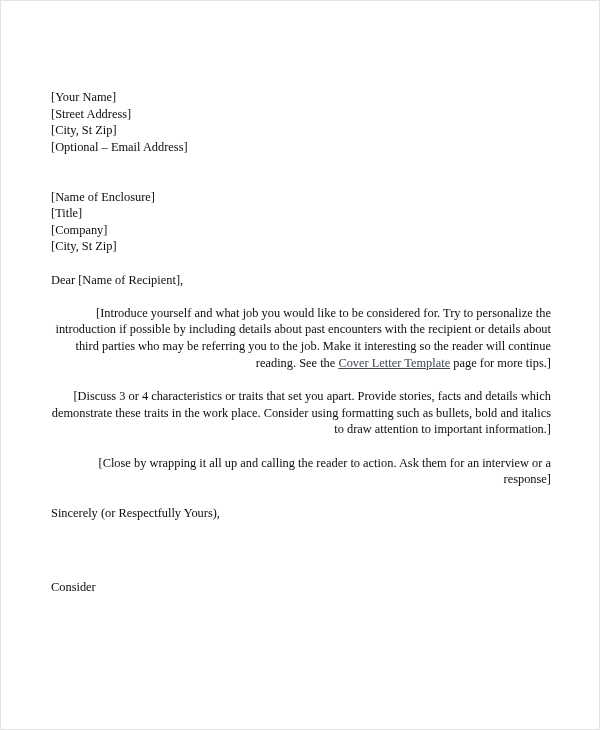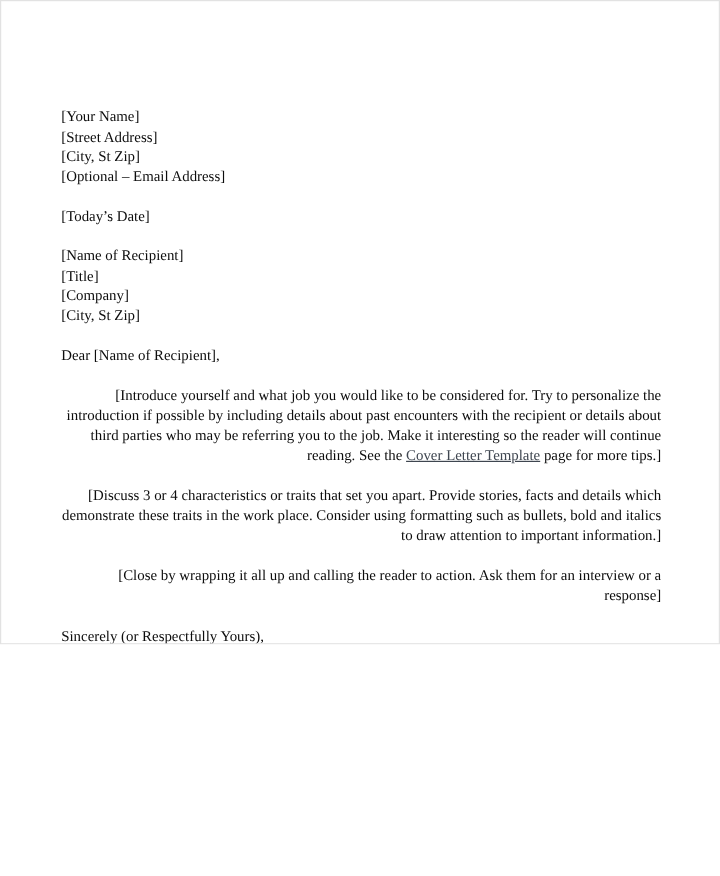--- a/index.html
+++ b/index.html
@@ -6,21 +6,21 @@
     margin: 0;
     padding: 0;
     background: #ffffff;
   }
   body {
     font-family: "Liberation Serif", "DejaVu Serif", serif;
   }
   .page {
     position: relative;
     width: 600px;
-    height: 537px;
+    height: 730px;
     box-sizing: border-box;
     background: #ffffff;
     border: 1px solid #e2e2e2;
     overflow: hidden;
   }
   .doc-body {
     position: absolute;
     left: 50px;
     top: 88px;
     width: 500px;
@@ -57,26 +57,25 @@
 
     <div class="block">
       <div class="block-line">[Your Name]</div>
       <div class="block-line">[Street Address]</div>
       <div class="block-line">[City, St Zip]</div>
       <div class="block-line">[Optional – Email Address]</div>
     </div>
 
     <div class="gap-md"></div>
 
-    <div class="block-line">[Today’s Date]</div>
 
     <div class="gap-md"></div>
 
     <div class="block">
-      <div class="block-line">[Name of Recipient]</div>
+      <div class="block-line">[Name of Enclosure]</div>
       <div class="block-line">[Title]</div>
       <div class="block-line">[Company]</div>
       <div class="block-line">[City, St Zip]</div>
     </div>
 
     <div class="gap-md"></div>
 
     <div class="block-line">Dear [Name of Recipient],</div>
 
     <div class="gap-md"></div>

